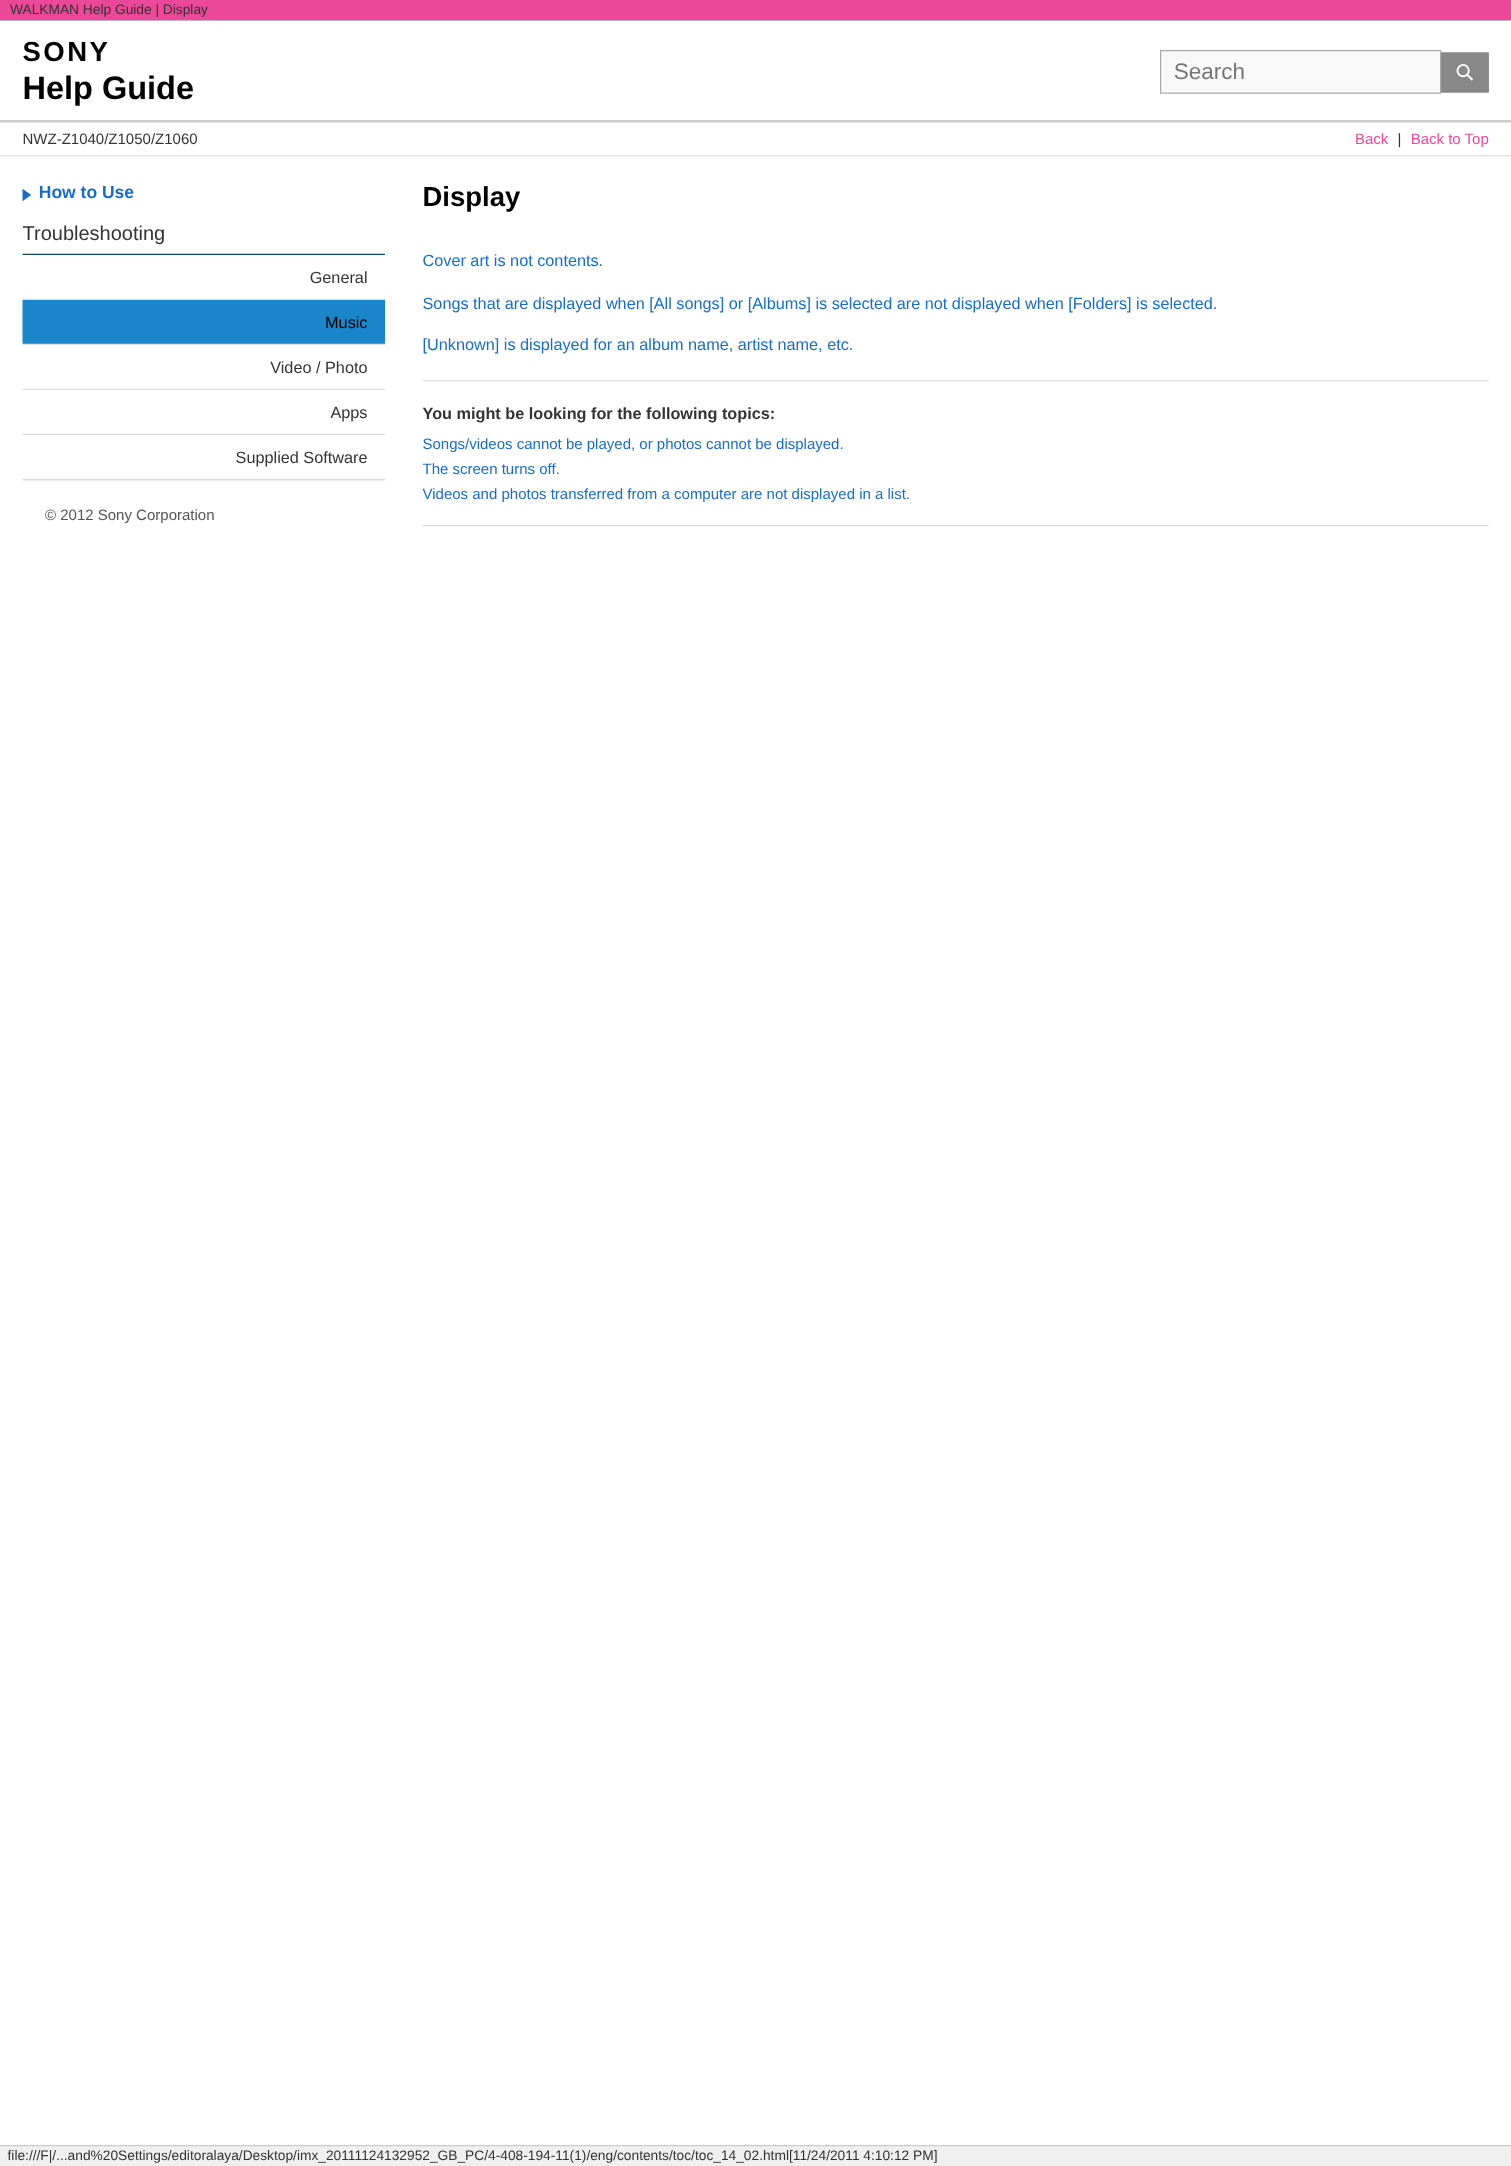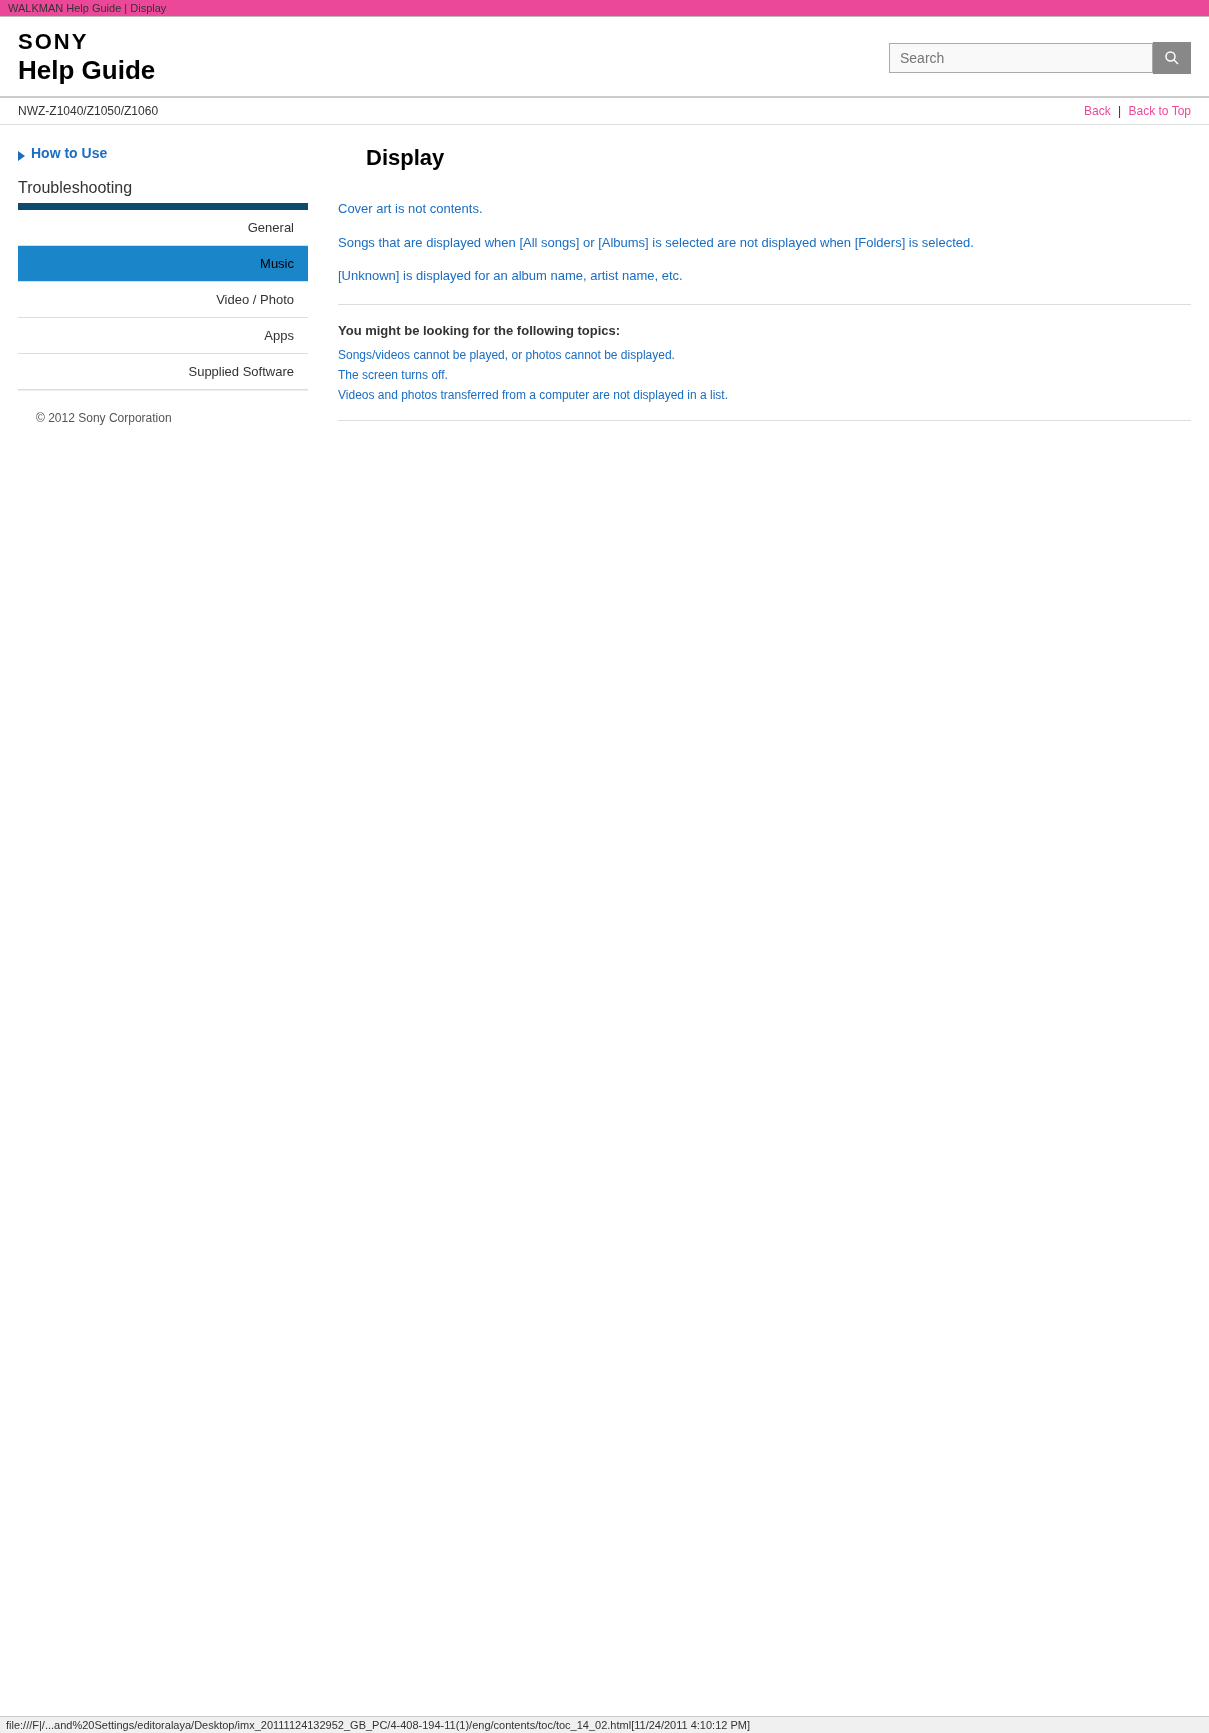--- a/index.html
+++ b/index.html
@@ -44,23 +44,23 @@
       display: flex;
       flex-direction: column;
     }
     .search-area {
       display: flex;
       align-items: center;
     }
     .search-input {
       border: 1px solid #aaa;
       padding: 6px 10px;
-      font-size: 14px;
+      font-size: 18px;
       color: #888;
-      width: 264px;
+      width: 225px;
       outline: none;
       background: #f9f9f9;
     }
     .search-button {
       background: #888;
       border: 1px solid #888;
       width: 38px;
       height: 32px;
       cursor: pointer;
       display: flex;
@@ -118,21 +118,21 @@
       border-top: 5px solid transparent;
       border-bottom: 5px solid transparent;
       border-left: 7px solid #1a6dc1;
       margin-right: 6px;
     }
     .sidebar-section-title {
       font-size: 16px;
       font-weight: normal;
       color: #333;
       padding-bottom: 6px;
-      border-bottom: 7px solid #0c4a6e;
+      border-bottom: 1px solid #0c4a6e;
       margin-bottom: 0;
     }
     .sidebar-items {
       list-style: none;
       text-align: right;
     }
     .sidebar-item {
       border-bottom: 1px solid #ddd;
     }
     .sidebar-item a,
@@ -152,21 +152,20 @@
     
     .content {
       flex: 1;
     }
     .content-title {
       font-size: 22px;
       font-weight: bold;
       color: #000;
       margin-bottom: 20px;
       padding-bottom: 8px;
-      margin-left: 28px;
     }
     .content-link {
       color: #1a6dc1;
       text-decoration: none;
       font-size: 13px;
       display: block;
       margin-bottom: 14px;
       line-height: 1.5;
     }
     .content-section-divider {

